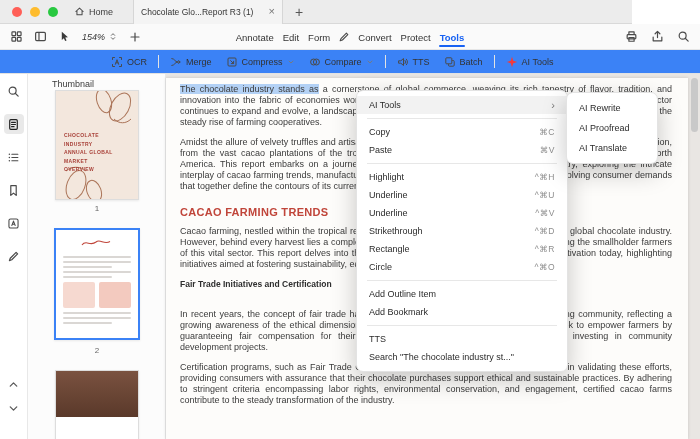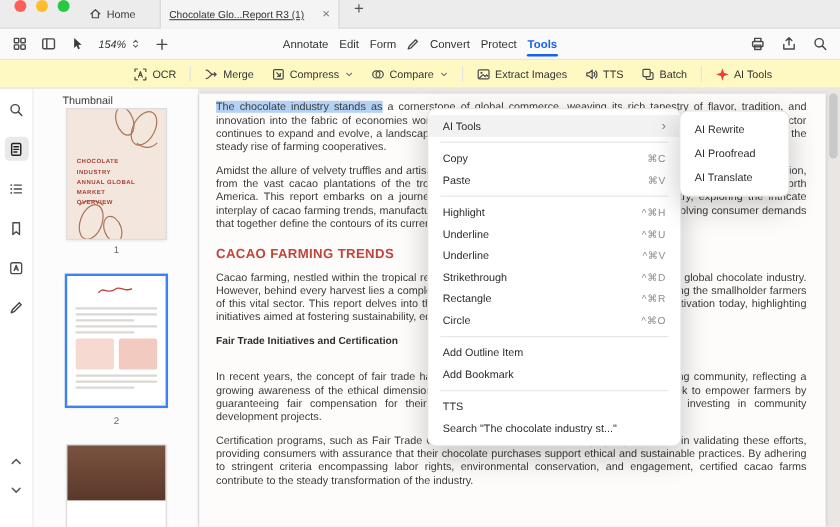--- a/index.html
+++ b/index.html
@@ -2,50 +2,50 @@
 <html><head>
 <meta charset="utf-8">
 <style>
   * { margin:0; padding:0; box-sizing:border-box; }
   html,body { width:700px; height:439px; overflow:hidden; background:#fff;
     font-family:"Liberation Sans", sans-serif; }
   .window { position:absolute; inset:0; width:700px; height:439px; background:#fff; }
   .ic { display:block; }
 
   
-  .titlebar { position:absolute; left:0; top:0; width:700px; height:24px;
-    background:#ececec; border-bottom:1px solid #d9d9d9; display:flex; }
+  .titlebar { position:absolute; left:0; top:0; width:632px; height:24px;
+    background:#ececec; border-bottom:1px solid #d9d9d9; display:flex; align-items:center; }
   .traffic { display:flex; gap:8px; margin-left:12px; }
   .tl-dot { width:10px; height:10px; border-radius:50%; }
   .tl-red { background:#ff5f57; } .tl-yellow { background:#febc2e; } .tl-green { background:#28c840; }
   .home-btn { display:flex; align-items:center; gap:4px; margin-left:16px;
     font-size:9px; color:#3c3c3c; }
   .tab { margin-left:20px; height:24px; width:150px; display:flex; align-items:center;
     padding:0 7px; background:#f4f4f4; border-left:1px solid #d6d6d6; border-right:1px solid #d6d6d6;
     font-size:8.5px; color:#333; }
-  .tab-title { flex:1; white-space:nowrap; overflow:hidden; text-overflow:ellipsis;text-decoration:underline; }
+  .tab-title { flex:1; white-space:nowrap; overflow:hidden; text-overflow:ellipsis; }
   .tab-close { font-size:11px; color:#777; margin-left:4px; line-height:1; }
   .newtab { margin-left:12px; font-size:14px; color:#555; line-height:1; }
 
   
   .toolbar1 { position:absolute; left:0; top:24px; width:700px; height:26px;
     background:#fafafa; border-bottom:1px solid #e6e6e6; display:flex; align-items:center;
     padding:0 10px; }
   .tb-left { display:flex; align-items:center; gap:11px; z-index:2; }
   .zoom { display:flex; align-items:center; gap:3px; font-size:9px; color:#333;font-style:italic; }
   .nav-center { position:absolute; left:0; right:0; top:0; height:26px; display:flex;
     justify-content:center; align-items:center; gap:7px; font-size:9.5px; color:#333; }
   .nav-item { position:relative; padding:4px 1px; }
   .nav-item.active { color:#1862f3; font-weight:bold; }
   .nav-item.active::after { content:""; position:absolute; left:0; right:0; bottom:0;
     height:2px; background:#1862f3; border-radius:2px; }
   .tb-right { margin-left:auto; display:flex; align-items:center; gap:13px; z-index:2; }
 
   
-  .toolbar2 { position:absolute; left:0; top:50px; width:700px; height:24px; background:#fef9c3;
+  .toolbar2 { position:absolute; left:0; top:50px; width:700px; height:24px; background:#3b82f6;
     border-bottom:1px solid #e2e2e2; display:flex; align-items:center; padding-left:104px;
     font-size:9px; color:#333; }
   .tool-btn { display:flex; align-items:center; gap:4px; padding:2px 7px; border-radius:4px; }
   .vsep { width:1px; height:13px; background:#e3e3e3; margin:0 4px; }
 
   
   .rail { position:absolute; left:0; top:74px; width:28px; height:365px; background:#fff;
     border-right:1px solid #e8e8e8; display:flex; flex-direction:column; align-items:center;
     padding-top:7px; gap:13px; }
   .rail-item { width:20px; height:20px; display:flex; align-items:center; justify-content:center;
@@ -210,28 +210,20 @@
           <circle cx="4.6" cy="6" r="3"></circle>
           <circle cx="7.4" cy="6" r="3"></circle>
         </svg>
       <span>Compare</span>
       <svg class="ic" width="8" height="8" viewBox="0 0 10 10" fill="none" stroke="#7a7a7a" stroke-width="1.2" stroke-linecap="round" stroke-linejoin="round">
           <path d="M2.5 3.8 L5 6.3 L7.5 3.8"></path>
         </svg>
     </div>
     <div class="vsep"></div>
     <div class="tool-btn">
-      <svg class="ic" width="12" height="12" viewBox="0 0 12 12" fill="none" stroke="#4a4a4a" stroke-width="1" stroke-linejoin="round">
-          <rect x="1.5" y="2.2" width="9" height="7.6" rx="1"></rect>
-          <circle cx="4.2" cy="4.7" r=".9" fill="#4a4a4a" stroke="none"></circle>
-          <path d="M2.5 9 L5.5 6.2 L7.2 7.8 L8.6 6.5 L10 7.8"></path>
-        </svg>
-      <span>Extract Images</span>
-    </div>
-    <div class="tool-btn">
       <svg class="ic" width="12" height="12" viewBox="0 0 12 12" fill="none" stroke="#4a4a4a" stroke-width="1" stroke-linecap="round" stroke-linejoin="round">
           <path d="M2 4.8 H3.8 L6.5 2.5 V9.5 L3.8 7.2 H2 Z"></path>
           <path d="M8 4.4 C8.7 5.2 8.7 6.8 8 7.6 M9.4 3.2 C10.8 4.6 10.8 7.4 9.4 8.8"></path>
         </svg>
       <span>TTS</span>
     </div>
     <div class="tool-btn">
       <svg class="ic" width="12" height="12" viewBox="0 0 12 12" fill="none" stroke="#4a4a4a" stroke-width="1" stroke-linejoin="round">
           <rect x="1.8" y="1.8" width="6" height="6" rx=".8"></rect>
           <path d="M4.5 8.2 V9.2 Q4.5 10.2 5.5 10.2 H9.2 Q10.2 10.2 10.2 9.2 V5.5 Q10.2 4.5 9.2 4.5 H8.2"></path>

